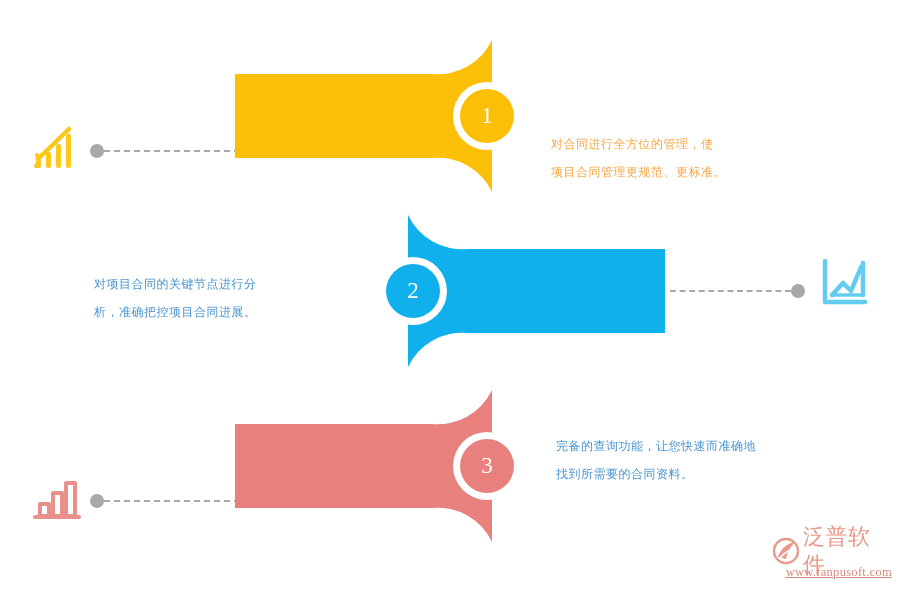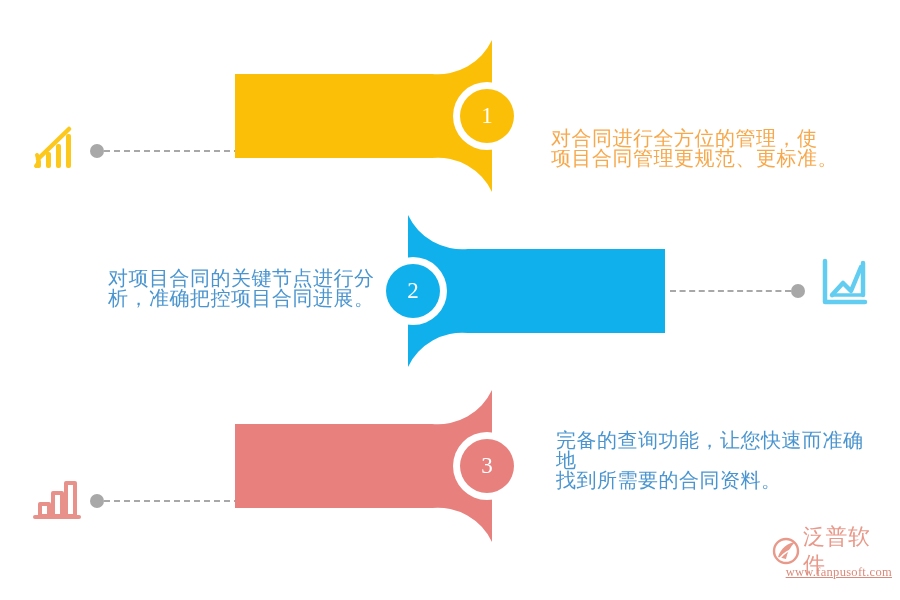--- a/index.html
+++ b/index.html
@@ -77,24 +77,24 @@
   }
   .conn-line {
     flex: 1 1 auto;
     height: 0;
     border-top: 2px dashed #a8a8a8;
   }
 
   
   .desc {
     position: absolute;
-    font-size: 20px;
-    line-height: 20px;
+    font-size: 12px;
+    line-height: 28px;
     letter-spacing: 0.5px;
-    font-family: Liberation Mono, monospace;
+    font-family: Liberation Sans, sans-serif;
     white-space: pre-line;
   }
 
   
   .side-icon {
     position: absolute;
     width: 52px;
     height: 52px;
   }
   .side-icon svg { display: block; width: 100%; height: 100%; }
@@ -168,21 +168,21 @@
       </svg>
       <div class="badge-num" style="left:241px; top:50px;">1</div>
     </div>
 
     <div class="desc" style="left:551px; top:90px; width:310px; color:#f7a84a;">对合同进行全方位的管理，使
 项目合同管理更规范、更标准。</div>
   </div>
 
   <div class="row row-2">
 
-    <div class="desc" style="left:108px; top:55px; width:270px; color:#4a95cf;">对项目合同的关键节点进行分
+    <div class="desc" style="left:94px; top:55px; width:270px; color:#4a95cf;">对项目合同的关键节点进行分
 析，准确把控项目合同进展。</div>
 
     <div class="arrow-wrap right-side">
       <svg class="arrow-svg" viewBox="0 0 300 160" aria-hidden="true">
         <path d="M285 34 L88 34 A60 60 0 0 1 28 0 L28 152 A60 60 0 0 1 88 118 L285 118 Z" fill="#10b0ec"></path>
         <circle cx="33" cy="76" r="34" fill="#ffffff"></circle>
         <circle cx="33" cy="76" r="27" fill="#10b0ec"></circle>
       </svg>
       <div class="badge-num" style="left:7px; top:50px;">2</div>
     </div>

